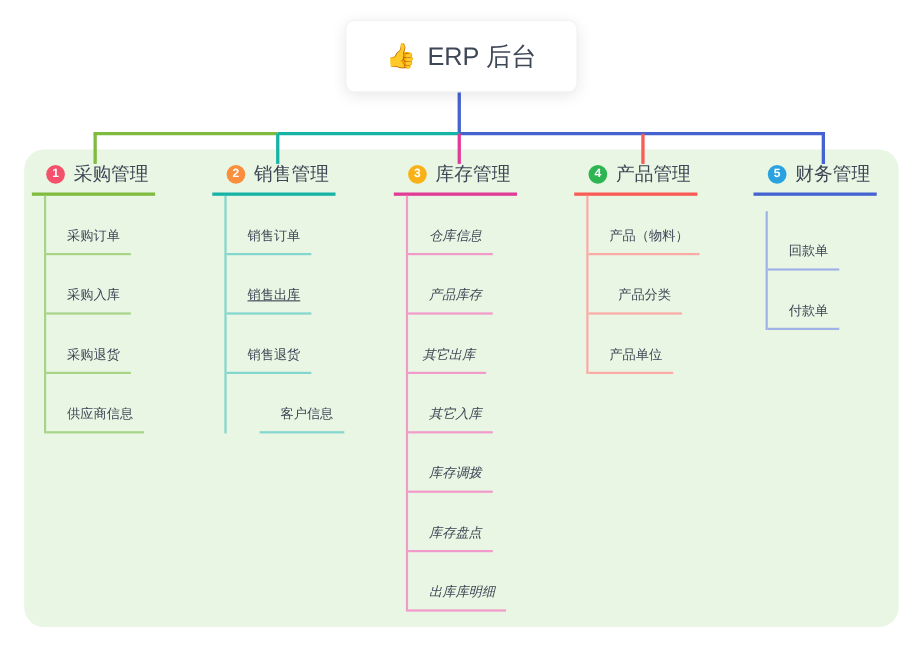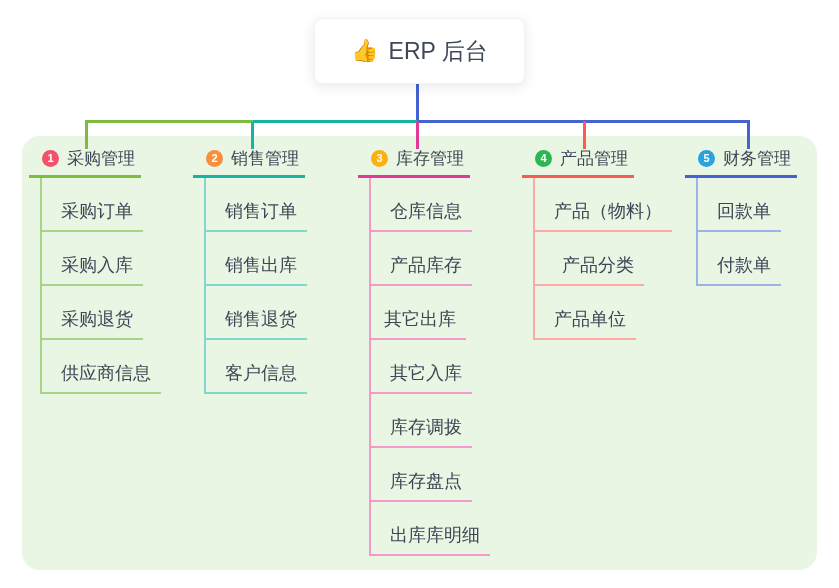--- a/index.html
+++ b/index.html
@@ -32,21 +32,21 @@
     color:#ffffff;font-size:11px;font-weight:bold;line-height:17px;text-align:center;
   }
   .children{
     margin-left:11px;width:max-content;
     border-left:2px solid #ccc;
   }
   .child{
     box-sizing:border-box;height:54px;width:max-content;
     display:flex;align-items:flex-end;
     padding:0 10px 7px 19px;
-    font-size:18px;color:#3d4655;
+    font-size:12px;color:#3d4655;
     border-bottom:2px solid #ccc;cursor:pointer;
   }
 </style>
 </head>
 <body>
 
 <div class="canvas">
   <div class="panel" style="background: rgb(233, 246, 228);"></div>
   <svg class="connectors" width="839" height="588">
       <line x1="417.5" y1="82" x2="417.5" y2="121.5" stroke="#4462d0" stroke-width="3"></line>
@@ -76,31 +76,31 @@
           <div class="child" style="border-bottom-color: rgb(168, 212, 136);">供应商信息</div>
         </div>
       </div>
       <div class="branch" style="left: 193px; top: 147px;">
         <div class="branch-header" style="border-bottom-color: rgb(23, 179, 166);">
           <span class="badge" style="background: rgb(249, 142, 61);">2</span>
           <span>销售管理</span>
         </div>
         <div class="children" style="border-left-color: rgb(130, 214, 205);">
           <div class="child" style="border-bottom-color: rgb(130, 214, 205);">销售订单</div>
-          <div class="child" style="border-bottom-color: rgb(130, 214, 205);">销售出库</div>
+          <div class="child" style="border-bottom-color: rgb(130, 214, 205); text-decoration: underline;">销售出库</div>
           <div class="child" style="border-bottom-color: rgb(130, 214, 205);">销售退货</div>
-          <div class="child" style="border-bottom-color: rgb(130, 214, 205);">客户信息</div>
+          <div class="child" style="border-bottom-color: rgb(130, 214, 205); margin-left: 30px;">客户信息</div>
         </div>
       </div>
       <div class="branch" style="left: 358px; top: 147px;">
         <div class="branch-header" style="border-bottom-color: rgb(226, 58, 151);">
           <span class="badge" style="background: rgb(249, 177, 21);">3</span>
           <span>库存管理</span>
         </div>
-        <div class="children" style="border-left-color: rgb(242, 154, 202);">
+        <div class="children" style="border-left-color: rgb(242, 154, 202); font-style: italic;">
           <div class="child" style="border-bottom-color: rgb(242, 154, 202);">仓库信息</div>
           <div class="child" style="border-bottom-color: rgb(242, 154, 202);">产品库存</div>
           <div class="child" style="border-bottom-color: rgb(242, 154, 202); padding-left: 13px;">其它出库</div>
           <div class="child" style="border-bottom-color: rgb(242, 154, 202);">其它入库</div>
           <div class="child" style="border-bottom-color: rgb(242, 154, 202);">库存调拨</div>
           <div class="child" style="border-bottom-color: rgb(242, 154, 202);">库存盘点</div>
           <div class="child" style="border-bottom-color: rgb(242, 154, 202);">出库库明细</div>
         </div>
       </div>
       <div class="branch" style="left: 522px; top: 147px;">
@@ -113,18 +113,18 @@
           <div class="child" style="border-bottom-color: rgb(251, 170, 166); padding-left: 27px;">产品分类</div>
           <div class="child" style="border-bottom-color: rgb(251, 170, 166); text-align: right;">产品单位</div>
         </div>
       </div>
       <div class="branch" style="left: 685px; top: 147px;">
         <div class="branch-header" style="border-bottom-color: rgb(68, 98, 208);">
           <span class="badge" style="background: rgb(42, 162, 223);">5</span>
           <span>财务管理</span>
         </div>
         <div class="children" style="border-left-color: rgb(159, 178, 230);">
-          <div class="child" style="border-bottom-color: rgb(159, 178, 230);">回款单</div>
+          <div class="child" style="border-bottom-color: rgb(159, 178, 230); margin-top: 14px;">回款单</div>
           <div class="child" style="border-bottom-color: rgb(159, 178, 230);">付款单</div>
         </div>
       </div>
     </div>
 </div>
 
 </body></html>

